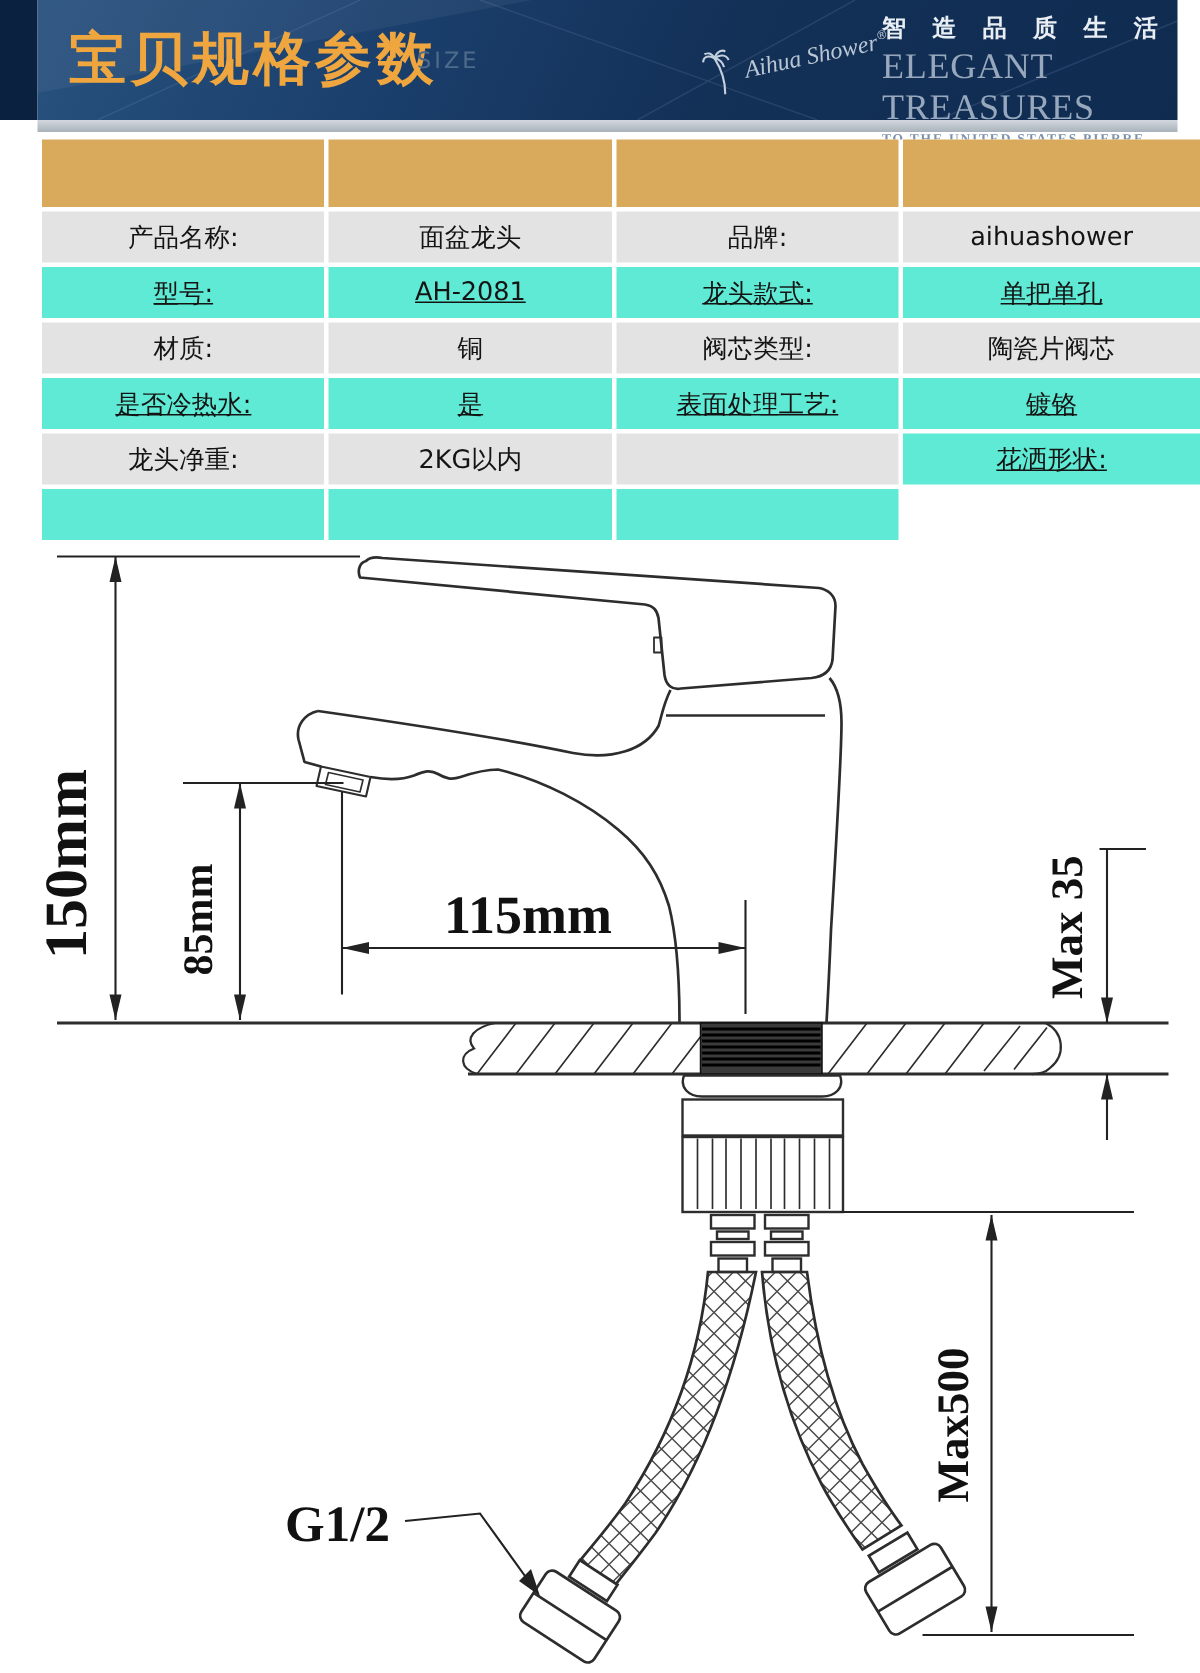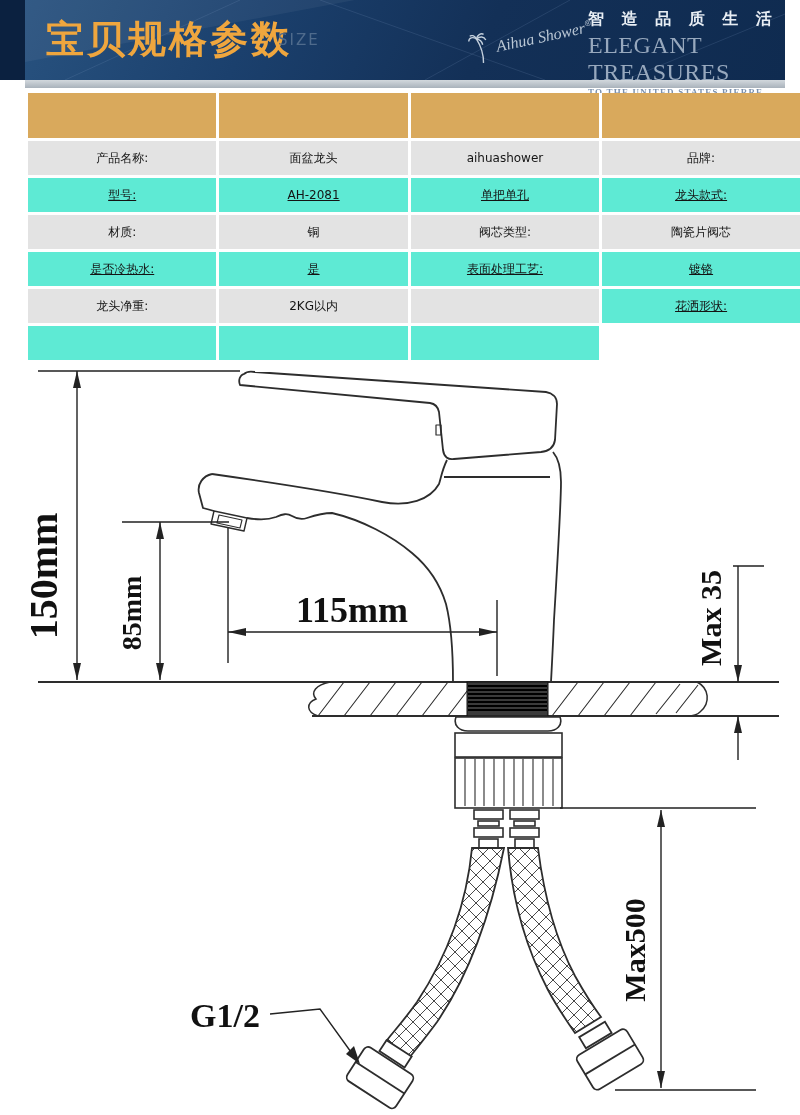--- a/index.html
+++ b/index.html
@@ -22,21 +22,21 @@
   .slogan{position:absolute;left:588px;top:9px;}
   .slogan-cn{font-size:16px;font-weight:bold;color:#e8eef4;letter-spacing:6px;}
   .slogan-en{font-family:"Liberation Serif",serif;font-size:24px;color:#97a8bd;margin-top:2px;letter-spacing:0.5px;}
   .slogan-sub{font-family:Liberation Serif, serif;font-size:9px;font-weight:bold;color:#7c91ac;
               letter-spacing:1.2px;margin-top:1px;}
   .fineprint{margin-top:6px;}
   .fineprint div{height:2px;background:#2e5278;margin-bottom:3px;}
   
   .spec-table{position:absolute;left:28px;top:93px;width:772px;display:grid;
               grid-template-columns:1fr 1fr 1fr 1.05fr;gap:3px;background:#ffffff;}
-  .cell{display:flex;align-items:center;justify-content:center;font-size:12px;color:#141414;}
+  .cell{display:flex;align-items:center;justify-content:center;font-size:17px;color:#141414;}
   .cell-gold{height:45px;background:#d9a95c;}
   .row-a{height:34px;background:#e3e3e3;}
   .row-b{height:34px;background:#5eead4;text-decoration:underline;}
   
   .diagram{position:absolute;left:0;top:355px;}
   .dimtext{font-family:"Liberation Serif",serif;font-weight:bold;fill:#111;}
 </style>
 </head>
 <body>
 
@@ -80,27 +80,27 @@
   </div>
 
   <div class="spec-table">
     <div class="cell cell-gold"></div>
     <div class="cell cell-gold"></div>
     <div class="cell cell-gold"></div>
     <div class="cell cell-gold"></div>
 
     <div class="cell row-a">产品名称:</div>
     <div class="cell row-a">面盆龙头</div>
+    <div class="cell row-a">品牌:</div>
     <div class="cell row-a">aihuashower</div>
-    <div class="cell row-a">品牌:</div>
 
     <div class="cell row-b">型号:</div>
     <div class="cell row-b">AH-2081</div>
+    <div class="cell row-b">龙头款式:</div>
     <div class="cell row-b">单把单孔</div>
-    <div class="cell row-b">龙头款式:</div>
 
     <div class="cell row-a">材质:</div>
     <div class="cell row-a">铜</div>
     <div class="cell row-a">阀芯类型:</div>
     <div class="cell row-a">陶瓷片阀芯</div>
 
     <div class="cell row-b">是否冷热水:</div>
     <div class="cell row-b">是</div>
     <div class="cell row-b">表面处理工艺:</div>
     <div class="cell row-b">镀铬</div>

